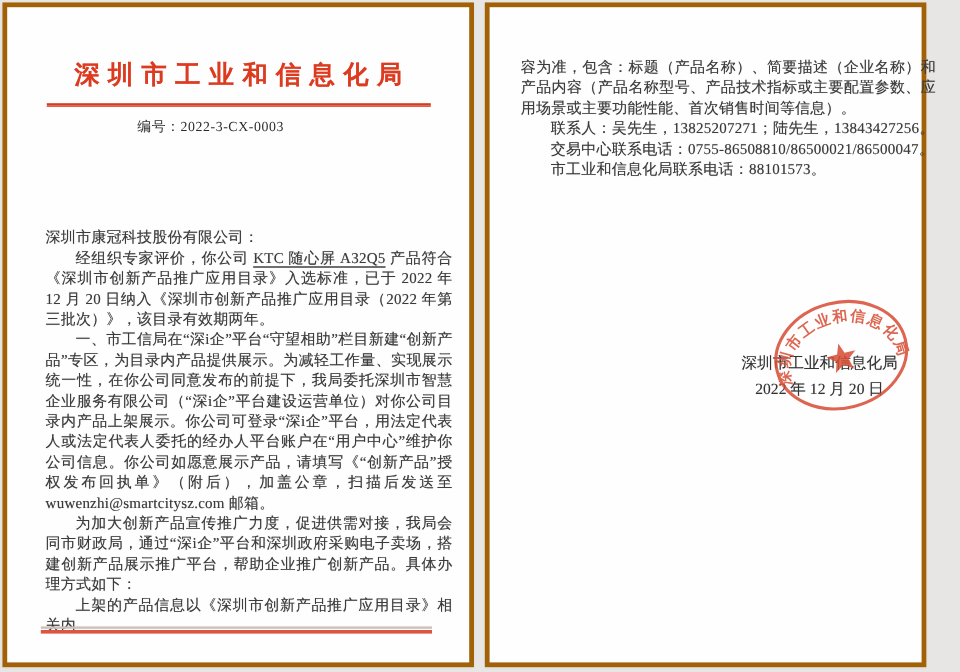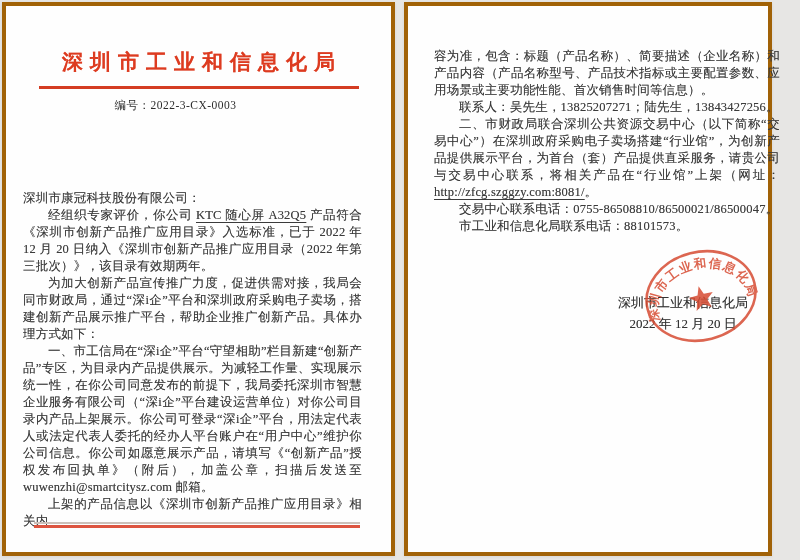--- a/index.html
+++ b/index.html
@@ -38,21 +38,21 @@
     letter-spacing:.5px;
   }
 
   
   .body {
     position:absolute; font-size:12.5px; line-height:17px;
     color:#3b3b3b; text-align:justify;
     text-shadow:0 0 .6px rgba(70,70,70,.55);
     letter-spacing:.2px;
   }
-  .body1 { top:184px; left:17px; width:339px; }
+  .body1 { top:184px; left:32px; width:339px; }
   .body2 { top:42px;  left:26px; width:346px; }
   .body p { margin:0; }
   .indent { text-indent:2em; }
   .u   { text-decoration:underline; text-underline-offset:2.5px; }
   .url { text-decoration:underline; text-underline-offset:2.5px; }
 
   
   .footer-rule { position:absolute; top:516px; left:28px; width:326px; }
   .fr-top { height:1.5px; background:#ccc0ba; margin-bottom:1.5px; }
   .fr-red { height:3px;  background:#dd5440; }
@@ -76,37 +76,36 @@
   <div class="agency-title">深圳市工业和信息化局</div>
 
   <div class="header-rule"></div>
 
   <div class="doc-number">编号：2022-3-CX-0003</div>
 
 
   <div class="body body1">
     <p>深圳市康冠科技股份有限公司：</p>
     <p class="indent"><span>经组织专家评价，你公司 </span><span class="u">KTC 随心屏 A32Q5</span><span> 产品符合《深圳市创新产品推广应用目录》入选标准，已于 2022 年 12 月 20 日纳入《深圳市创新产品推广应用目录（2022 年第三批次）》，该目录有效期两年。</span></p>
+    <p class="indent"><span>一、市工信局在“深i企”平台“守望相助”栏目新建“创新产品”专区，为目录内产品提供展示。为减轻工作量、实现展示统一性，在你公司同意发布的前提下，我局委托深圳市智慧企业服务有限公司（“深i企”平台建设运营单位）对你公司目录内产品上架展示。你公司可登录“深i企”平台，用法定代表人或法定代表人委托的经办人平台账户在“用户中心”维护你公司信息。你公司如愿意展示产品，请填写《“创新产品”授权发布回执单》（附后），加盖公章，扫描后发送至</span><span>wuwenzhi@smartcitysz.com</span><span> 邮箱。</span></p>
     <p class="indent">为加大创新产品宣传推广力度，促进供需对接，我局会同市财政局，通过“深i企”平台和深圳政府采购电子卖场，搭建创新产品展示推广平台，帮助企业推广创新产品。具体办理方式如下：</p>
-    <p class="indent"><span>一、市工信局在“深i企”平台“守望相助”栏目新建“创新产品”专区，为目录内产品提供展示。为减轻工作量、实现展示统一性，在你公司同意发布的前提下，我局委托深圳市智慧企业服务有限公司（“深i企”平台建设运营单位）对你公司目录内产品上架展示。你公司可登录“深i企”平台，用法定代表人或法定代表人委托的经办人平台账户在“用户中心”维护你公司信息。你公司如愿意展示产品，请填写《“创新产品”授权发布回执单》（附后），加盖公章，扫描后发送至</span><span>wuwenzhi@smartcitysz.com</span><span> 邮箱。</span></p>
     <p class="indent">上架的产品信息以《深圳市创新产品推广应用目录》相关内</p>
   </div>
 
   <div class="footer-rule">
     <div class="fr-top"></div>
     <div class="fr-red"></div>
   </div>
 </div>
 
 <div class="page page-right">
 
   <div class="body body2">
     <p>容为准，包含：标题（产品名称）、简要描述（企业名称）和产品内容（产品名称型号、产品技术指标或主要配置参数、应用场景或主要功能性能、首次销售时间等信息）。</p>
     <p class="indent">联系人：吴先生，13825207271；陆先生，13843427256。</p>
-    <p class="indent"><span>二、市财政局联合深圳公共资源交易中心（以下简称“交易中心”）在深圳政府采购电子卖场搭建“行业馆”，为创新产品提供展示平台，为首台（套）产品提供直采服务，请贵公司与交易中心联系，将相关产品在“行业馆”上架（网址：</span><span class="url">http://zfcg.szggzy.com:8081/</span><span>。</span></p>
     <p class="indent">交易中心联系电话：0755-86508810/86500021/86500047。</p>
     <p class="indent">市工业和信息化局联系电话：88101573。</p>
   </div>
 
   <div class="signature">
     <div>深圳市工业和信息化局</div>
     <div>2022 年 12 月 20 日</div>
   </div>
 
   <svg class="seal" viewBox="0 0 122 100" xmlns="http://www.w3.org/2000/svg">

